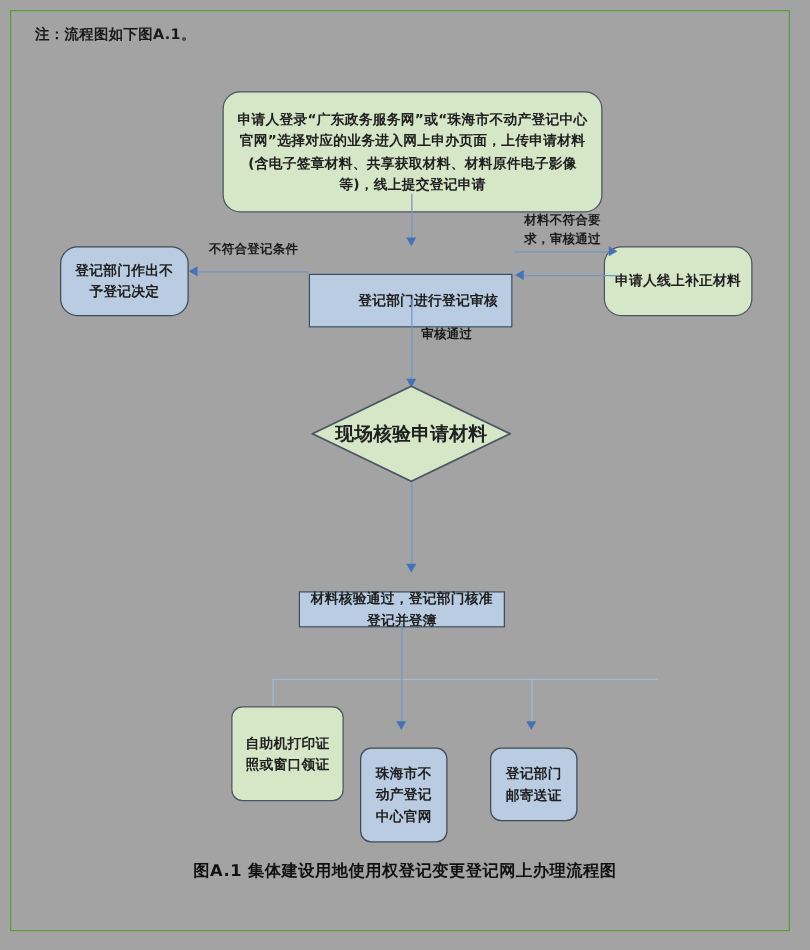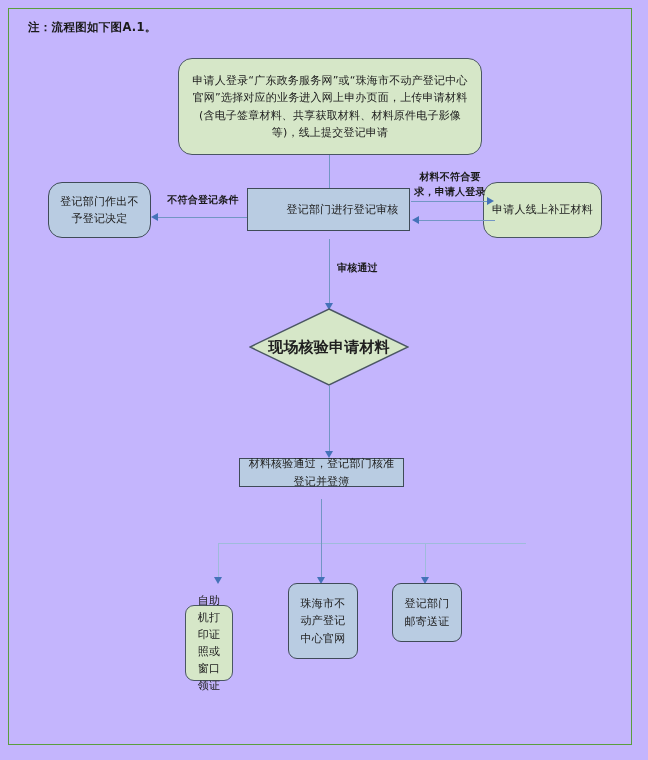--- a/index.html
+++ b/index.html
@@ -8,21 +8,21 @@
     padding: 0;
     background: #ffffff;
   }
   body {
     font-family: "DejaVu Sans", "Liberation Sans", sans-serif;
   }
   #page {
     position: relative;
     width: 648px;
     height: 760px;
-    background: #c4b5fd;
+    background: #a3a3a3;
     overflow: hidden;
   }
   #page-border {
     position: absolute;
     left: 8px;
     top: 8px;
     width: 624px;
     height: 737px;
     border: 1.5px solid #5a9e3e;
     box-sizing: border-box;
@@ -54,23 +54,24 @@
   .node {
     position: absolute;
     box-sizing: border-box;
     display: flex;
     align-items: center;
     justify-content: center;
     text-align: center;
     font-size: 11px;
     line-height: 1.55;
     color: #202020;
-    font-weight: normal;
+    font-weight: bold;
     letter-spacing: 0.2px;
     padding: 4px 8px;
+    margin-top: 15px;
   }
   .node-green {
     background: #d6e7c8;
     border: 1.2px solid #4a5663;
   }
   .node-blue {
     background: #b9cce2;
     border: 1.2px solid #3f4b58;
   }
   .rounded-lg { border-radius: 14px; }
@@ -160,34 +161,34 @@
 
   <div id="page-border"></div>
 
   <div class="note">注：流程图如下图A.1。</div>
 
   <div class="node node-green rounded-lg" style="left:178px; top:58px; width:304px; height:97px;">申请人登录“广东政务服务网”或“珠海市不动产登记中心官网”选择对应的业务进入网上申办页面，上传申请材料(含电子签章材料、共享获取材料、材料原件电子影像等)，线上提交登记申请</div>
 
   <div class="vline" style="left:329px; top:155px; width:1.3px; height:38px;"></div>
   <div class="arrow-down" style="left:325px; top:190px;"></div>
 
-  <div class="node node-blue rect" style="left:247px; top:188px; width:163px; height:43px;padding-left:36px;">登记部门进行登记审核</div>
+  <div class="node node-blue rect" style="left:247px; top:204px; width:163px; height:43px;padding-left:36px;">登记部门进行登记审核</div>
 
   <div class="node node-blue rounded-lg" style="left:48px; top:182px; width:103px; height:56px;">登记部门作出不予登记决定</div>
 
   <div class="hline" style="left:158px; top:217px; width:89px;"></div>
   <div class="arrow-left" style="left:151px; top:213px;"></div>
   <div class="edge-label" style="left:157px; top:193px; width:92px;">不符合登记条件</div>
 
   <div class="node node-green rounded-lg" style="left:483px; top:182px; width:119px; height:56px;">申请人线上补正材料</div>
 
   <div class="hline" style="left:411px; top:201px; width:77px;"></div>
   <div class="arrow-right" style="left:487px; top:197px;"></div>
   <div class="edge-label" style="left:404px; top:170px; width:92px;">材料不符合要
-求，申请人登录</div>
+求，审核通过</div>
 
   <div class="hline" style="left:419px; top:220px; width:76px;"></div>
   <div class="arrow-left" style="left:412px; top:216px;"></div>
 
   <div class="vline" style="left:329px; top:239px; width:1.3px; height:68px;"></div>
   <div class="arrow-down" style="left:325px; top:303px;"></div>
   <div class="edge-label" style="left:337px; top:261px; width:70px; text-align:left;">审核通过</div>
 
   <div class="diamond-wrap" style="left:249px; top:308px; width:160px; height:78px;">
     <svg class="diamond-shape" viewBox="0 0 160 78" preserveAspectRatio="none">
@@ -206,20 +207,21 @@
 
   <div class="vline-light" style="left:218px; top:543px; width:1.3px; height:37px;"></div>
   <div class="arrow-down" style="left:214px; top:577px;"></div>
 
   <div class="vline" style="left:321px; top:543px; width:1.3px; height:37px;"></div>
   <div class="arrow-down" style="left:317px; top:577px;"></div>
 
   <div class="vline-light" style="left:425px; top:543px; width:1.3px; height:37px;"></div>
   <div class="arrow-down" style="left:421px; top:577px;"></div>
 
-  <div class="node node-green rounded-sm" style="left:185px; top:605px; width:48px; height:76px;">自助机打印证照或窗口领证</div>
+  <div class="node node-green rounded-sm" style="left:185px; top:550px; width:90px; height:76px;">自助机打印证照或窗口领证</div>
 
   <div class="node node-blue rounded-sm" style="left:288px; top:583px; width:70px; height:76px;">珠海市不动产登记中心官网</div>
 
   <div class="node node-blue rounded-sm" style="left:392px; top:583px; width:70px; height:59px;">登记部门邮寄送证</div>
 
+  <div class="caption">图A.1 集体建设用地使用权登记变更登记网上办理流程图</div>
 
 </div>
 
 </body></html>

